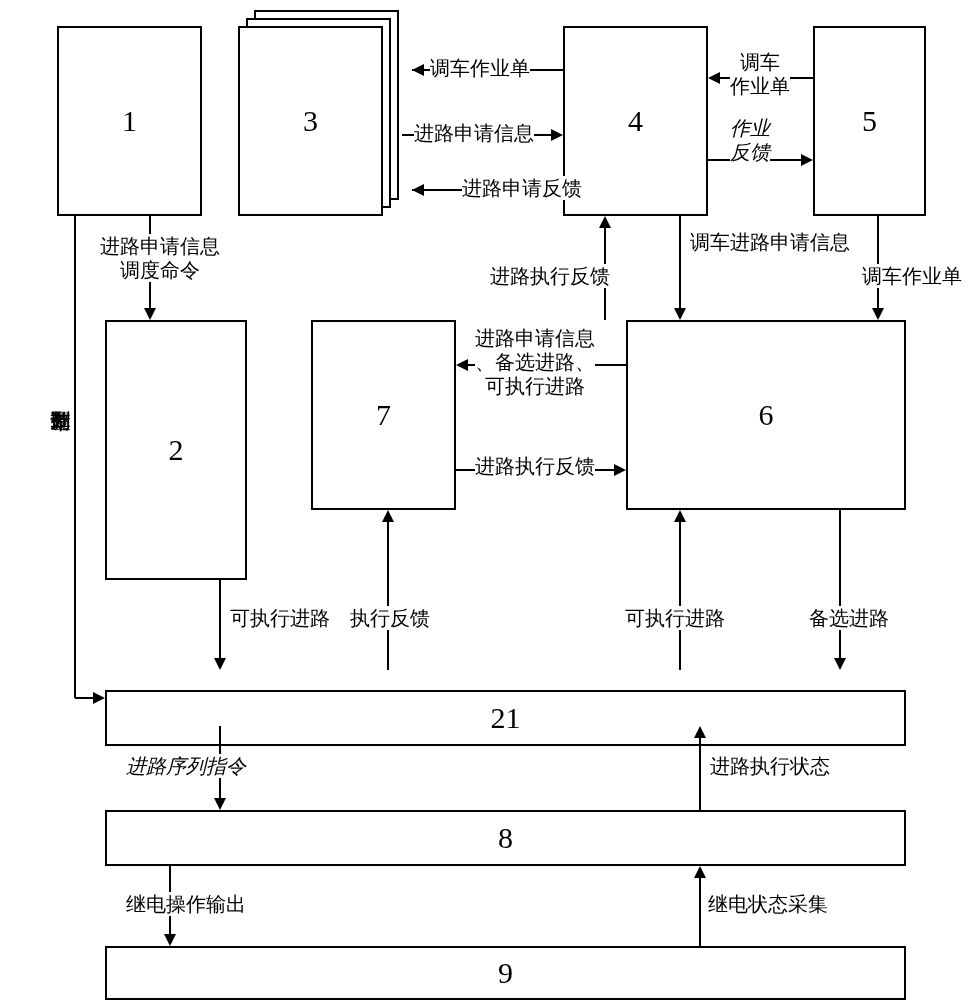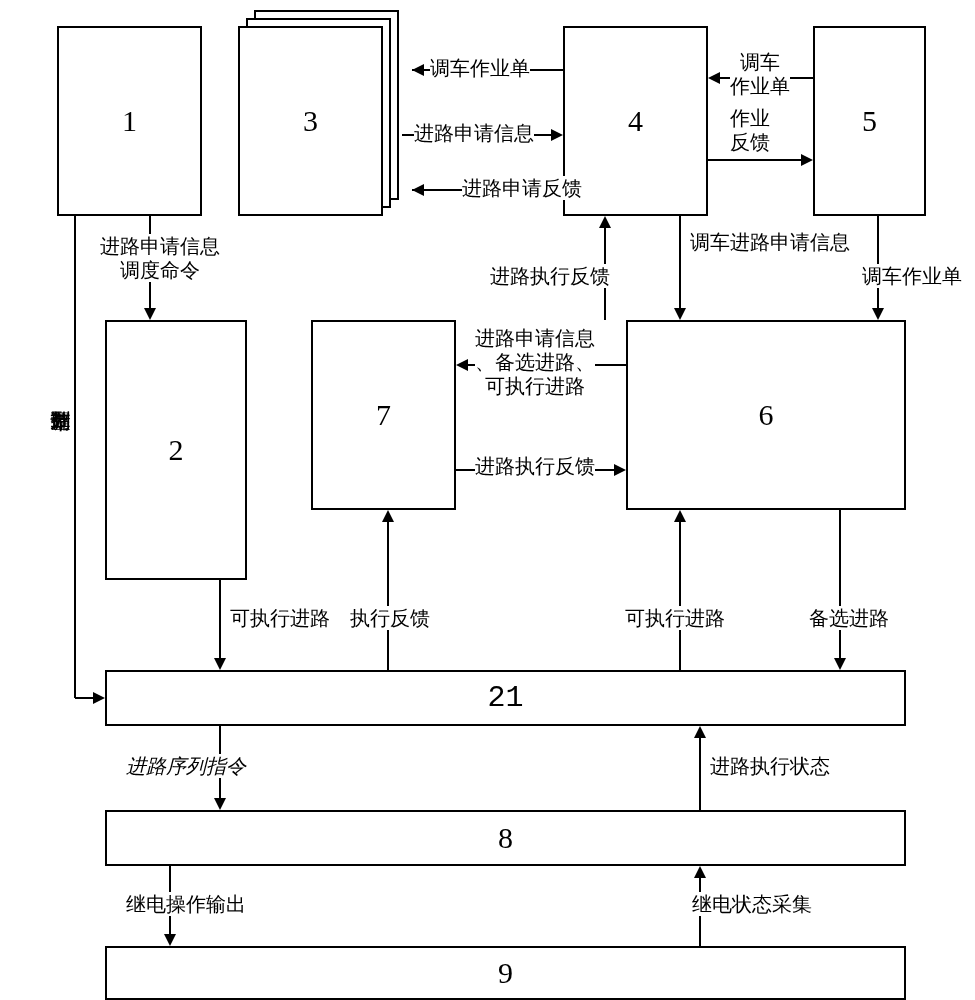--- a/index.html
+++ b/index.html
@@ -62,21 +62,21 @@
 <div class="box" style="left:105px; top:320px; width:142px; height:260px;">
     <span>2</span>
   </div>
 <div class="box" style="left:311px; top:320px; width:145px; height:190px;">
     <span>7</span>
   </div>
 <div class="box" style="left:626px; top:320px; width:280px; height:190px;">
     <span>6</span>
   </div>
 
-<div class="box" style="left:105px; top:670px; width:801px; height:56px;font-family:Liberation Mono, monospace;">
+<div class="box" style="left:105px; top:690px; width:801px; height:56px;">
     <span>21</span>
   </div>
 <div class="box" style="left:105px; top:810px; width:801px; height:56px;">
     <span>8</span>
   </div>
 <div class="box" style="left:105px; top:946px; width:801px; height:54px;">
     <span>9</span>
   </div>
 
 <svg class="conn">
@@ -144,21 +144,21 @@
   <line x1="700" y1="946" x2="700" y2="878"></line>
     <polygon points="700,866 694,878 706,878"></polygon>
 </svg>
 
 <div class="edge-label" style="left:430px; top:56px;">调车作业单</div>
 <div class="edge-label" style="left:414px; top:121px;">进路申请信息</div>
 <div class="edge-label" style="left:414px; top:176px;margin-left:48px;">进路申请反馈</div>
 
 <div class="edge-label" style="left:730px; top:38px; white-space:pre;margin-top:12px;">调车
 作业单</div>
-<div class="edge-label" style="left:730px; top:106px; white-space:pre;">作业
+<div class="edge-label" style="left:730px; top:116px; white-space:pre;font-style:italic;">作业
 反馈</div>
 
 <div class="edge-label" style="left:100px; top:234px; white-space:pre;">进路申请信息
 调度命令</div>
 <div class="edge-label vlabel" style="left:49px; top:395px;">列车调整计划</div>
 
 <div class="edge-label" style="left:490px; top:264px;">进路执行反馈</div>
 <div class="edge-label" style="left:690px; top:230px;">调车进路申请信息</div>
 <div class="edge-label" style="left:862px; top:264px;">调车作业单</div>
 
@@ -169,13 +169,13 @@
 
 <div class="edge-label" style="left:230px; top:606px;">可执行进路</div>
 <div class="edge-label" style="left:350px; top:606px;">执行反馈</div>
 <div class="edge-label" style="left:625px; top:606px;">可执行进路</div>
 <div class="edge-label" style="left:795px; top:606px;margin-left:14px;">备选进路</div>
 
 <div class="edge-label" style="left:126px; top:754px;font-style:italic;">进路序列指令</div>
 <div class="edge-label" style="left:710px; top:754px;">进路执行状态</div>
 
 <div class="edge-label" style="left:126px; top:892px;">继电操作输出</div>
-<div class="edge-label" style="left:692px; top:892px;text-align:center;">继电状态采集</div>
+<div class="edge-label" style="left:708px; top:892px;text-align:center;">继电状态采集</div>
 
 </body></html>

